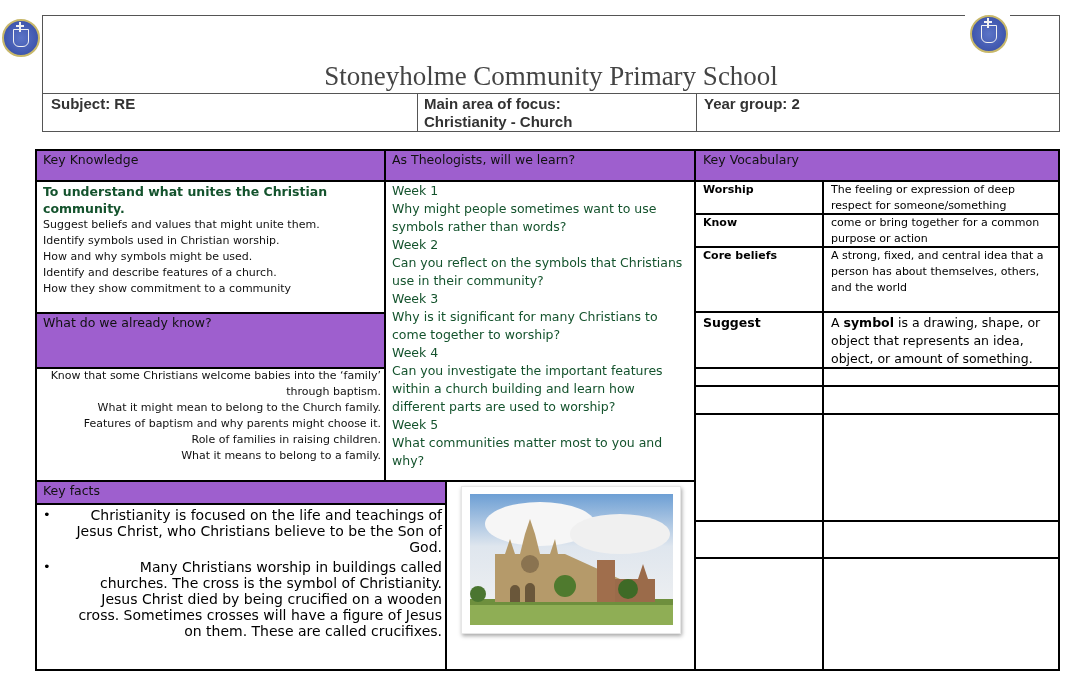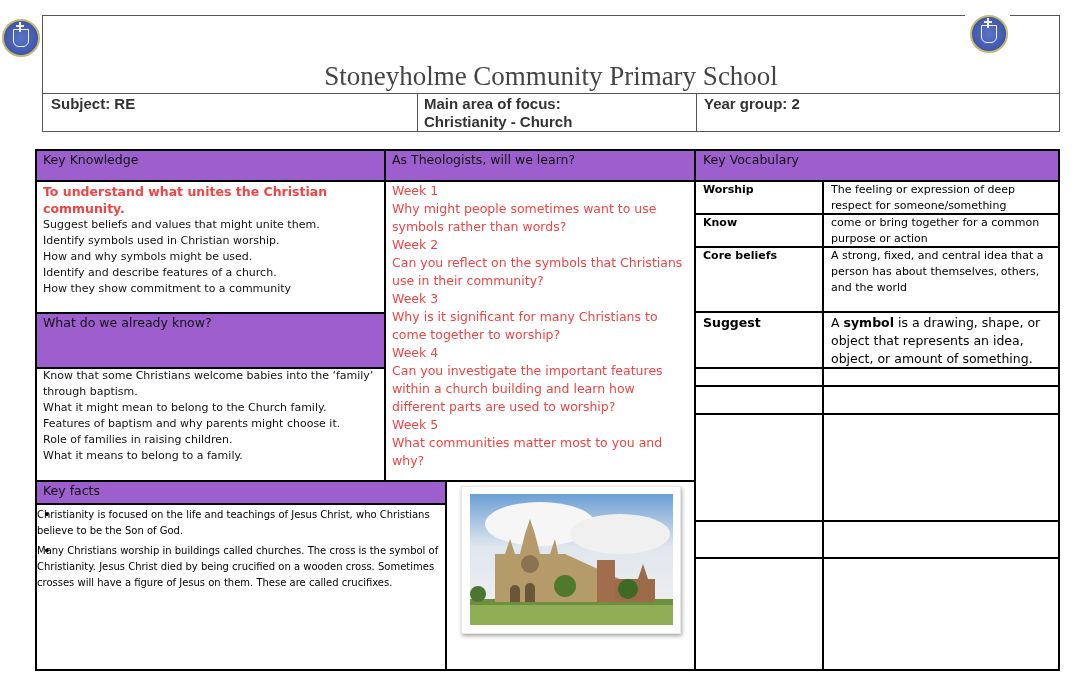--- a/index.html
+++ b/index.html
@@ -21,25 +21,25 @@
   .logo-inner::after { content:""; position:absolute; left:2px; top:-5px; width:8px; height:2px; background:#f2f2f2; }
   .logo-gap { background:#fff; }
 
   
   .line-h { height:2px; background:#000; }
   .line-v { width:2px; background:#000; }
   .purple { background:#9e5fce; }
 
   .head-text { font-family:"DejaVu Sans", sans-serif; font-size:12.5px; color:#111; line-height:16px; }
   .small { font-size:11px; line-height:16px; color:#111; }
-  .med { font-size:12.5px; line-height:18px; color:#ef4444; }
+  .med { font-size:12.5px; line-height:18px; color:#14532d; }
   .bold { font-weight:bold; }
 
   .kf-list { margin:0; padding:0; list-style:none; }
-  .kf-list li { position:relative; font-size:10px; line-height:16px; margin-bottom:4px; }
+  .kf-list li { position:relative; padding-left:31px; font-size:14px; line-height:16px; margin-bottom:4px;text-align:right; }
   .kf-list li::before { content:"\2022"; position:absolute; left:6px; top:0; font-size:13px; }
 
   .vocab-term { font-size:11px; font-weight:bold; line-height:16px; }
   .vocab-def { font-size:11px; line-height:16px; }
 
   .photo-frame { left:461px; top:486px; width:220px; height:148px; background:#fff; box-shadow:1px 2px 4px rgba(0,0,0,0.35); border:1px solid #e6e6e6; }
   .photo { left:470px; top:494px; width:203px; height:131px; overflow:hidden; }
 </style>
 </head>
 <body>
@@ -103,21 +103,21 @@
 
 <div class="abs" style="left:43px;top:183px;width:338px;">
   <div class="med bold" style="font-size:12.5px;line-height:17px;">To understand what unites the Christian community.</div>
   <div class="small">Suggest beliefs and values that might unite them.</div>
   <div class="small">Identify symbols used in Christian worship.</div>
   <div class="small">How and why symbols might be used.</div>
   <div class="small">Identify and describe features of a church.</div>
   <div class="small">How they show commitment to a community</div>
 </div>
 
-<div class="abs" style="left:43px;top:368px;width:338px;">
+<div class="abs" style="left:43px;top:368px;width:338px;text-align:right;">
   <div class="small">Know that some Christians welcome babies into the ‘family’ through baptism.</div>
   <div class="small">What it might mean to belong to the Church family.</div>
   <div class="small">Features of baptism and why parents might choose it.</div>
   <div class="small">Role of families in raising children.</div>
   <div class="small">What it means to belong to a family.</div>
 </div>
 
 <div class="abs" style="left:392px;top:182px;width:298px;">
   <div class="med">Week 1</div>
   <div class="med">Why might people sometimes want to use symbols rather than words?</div>

